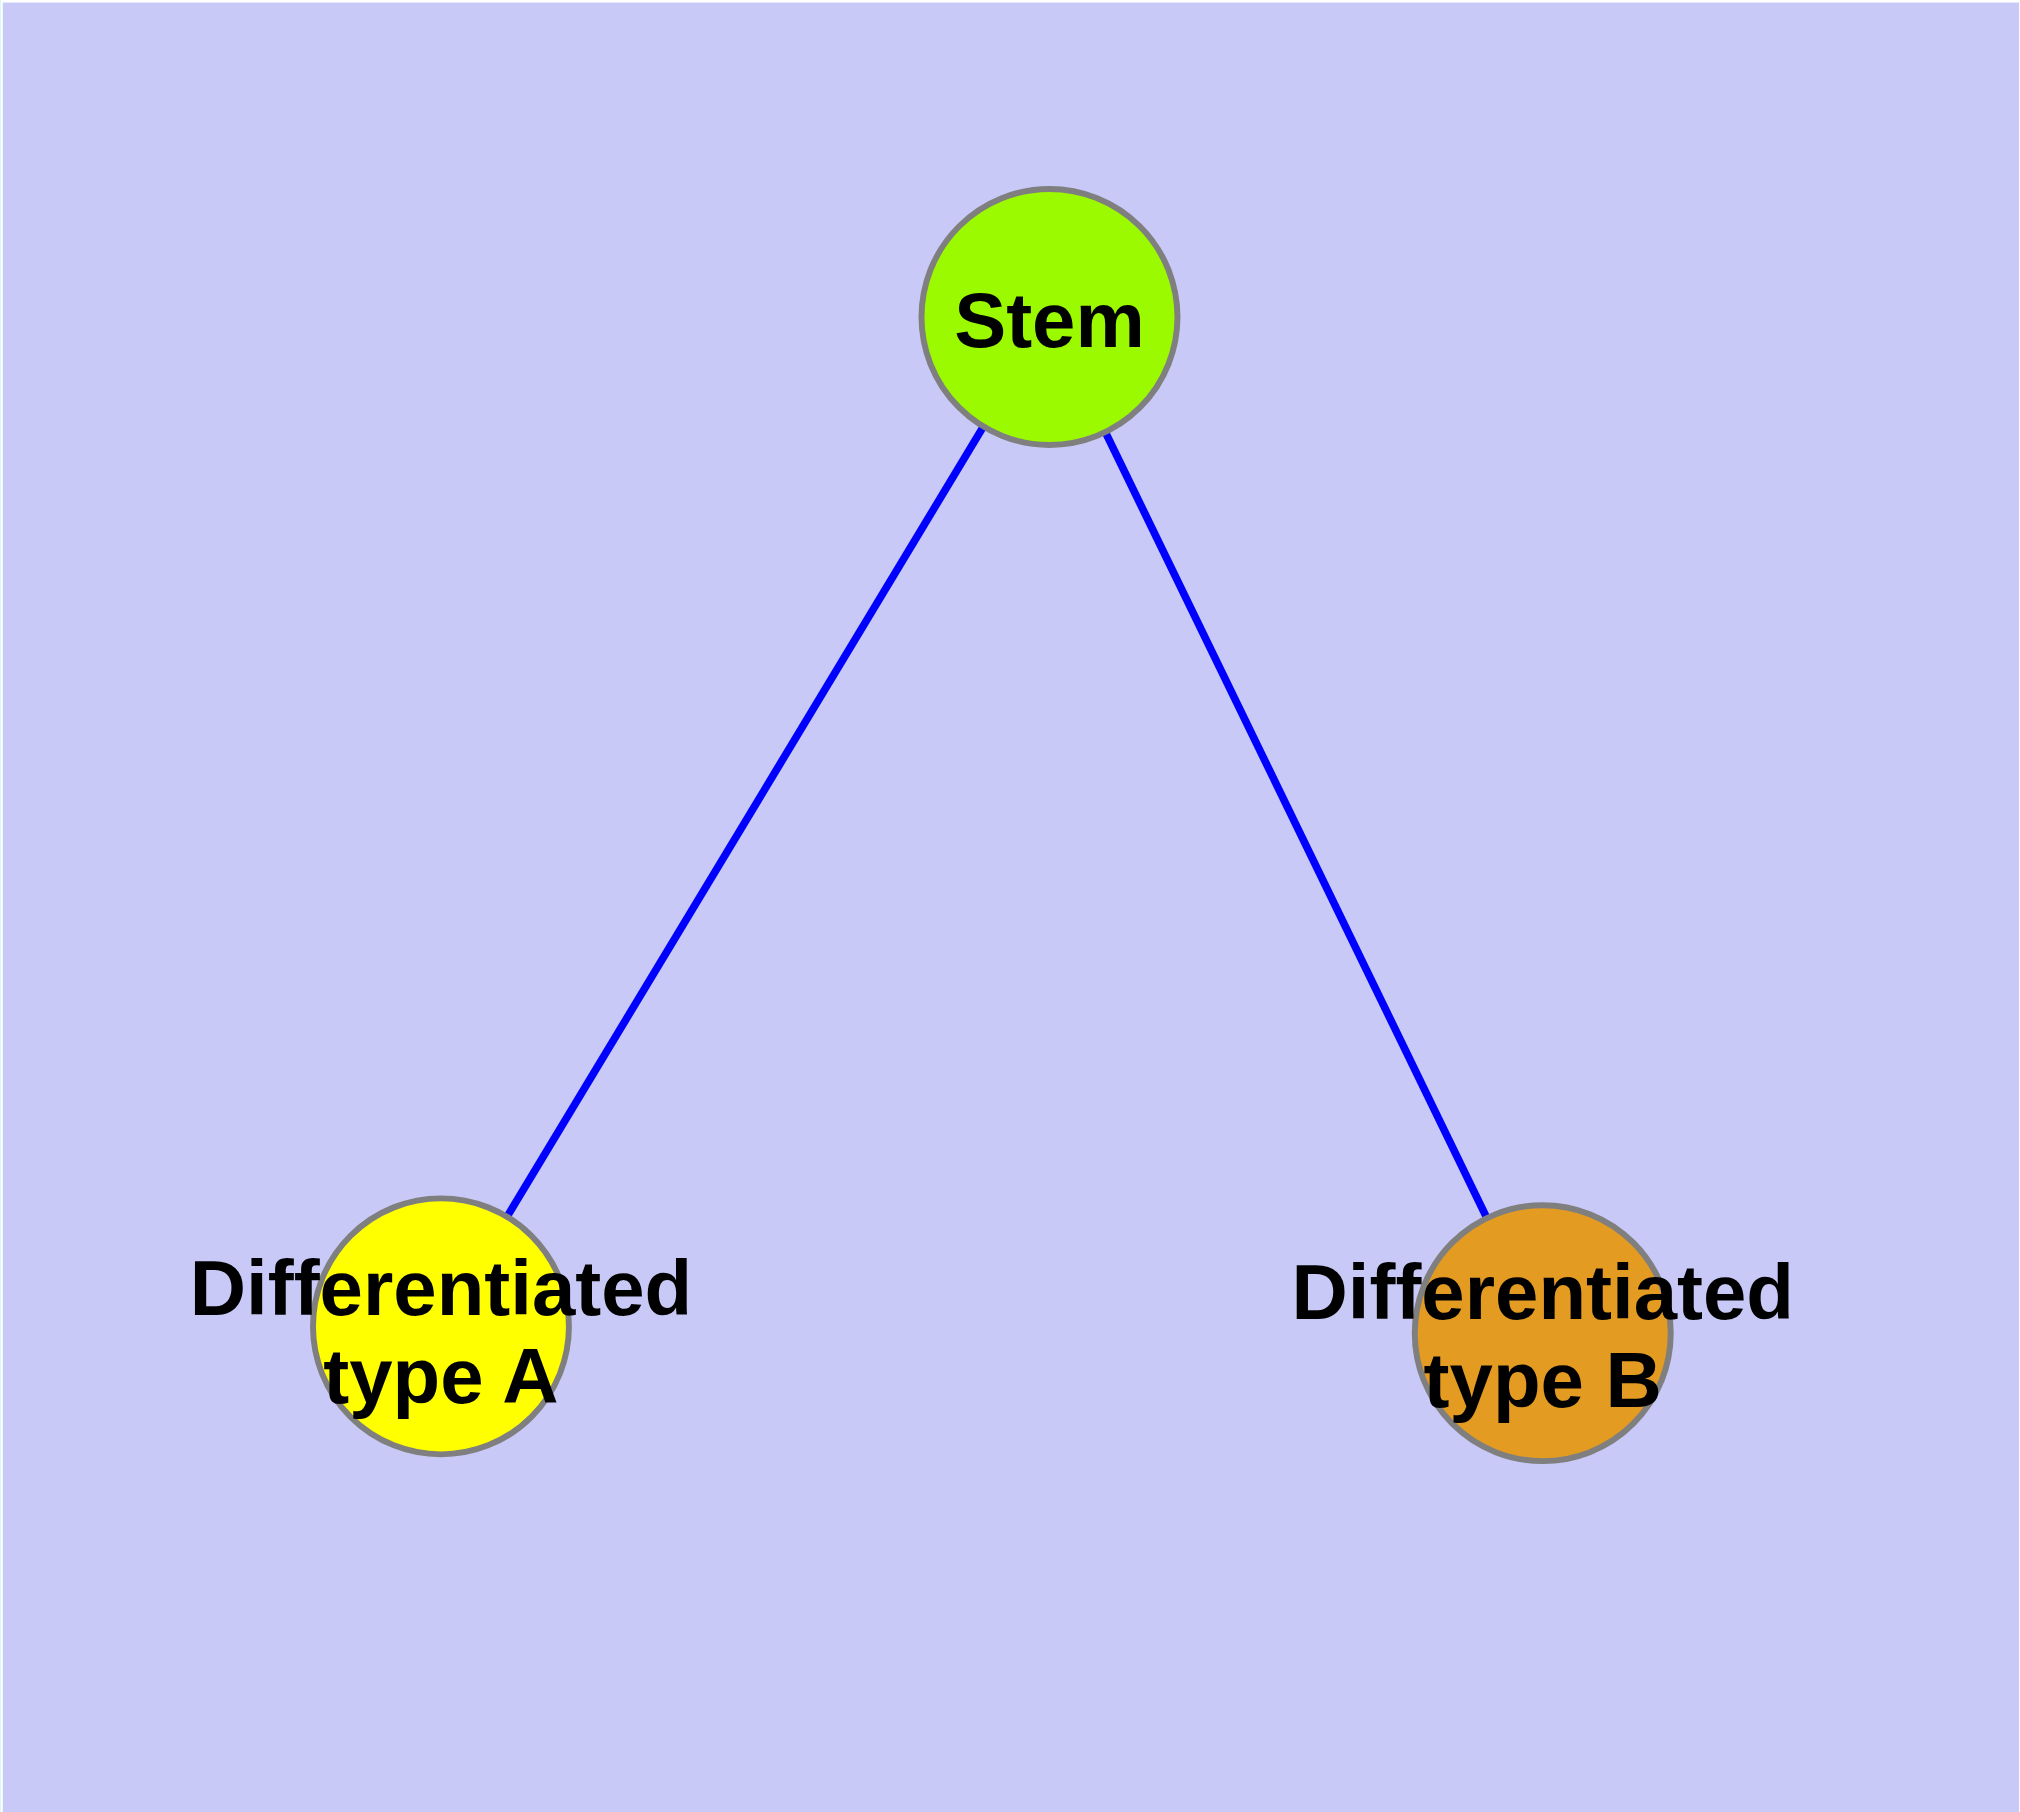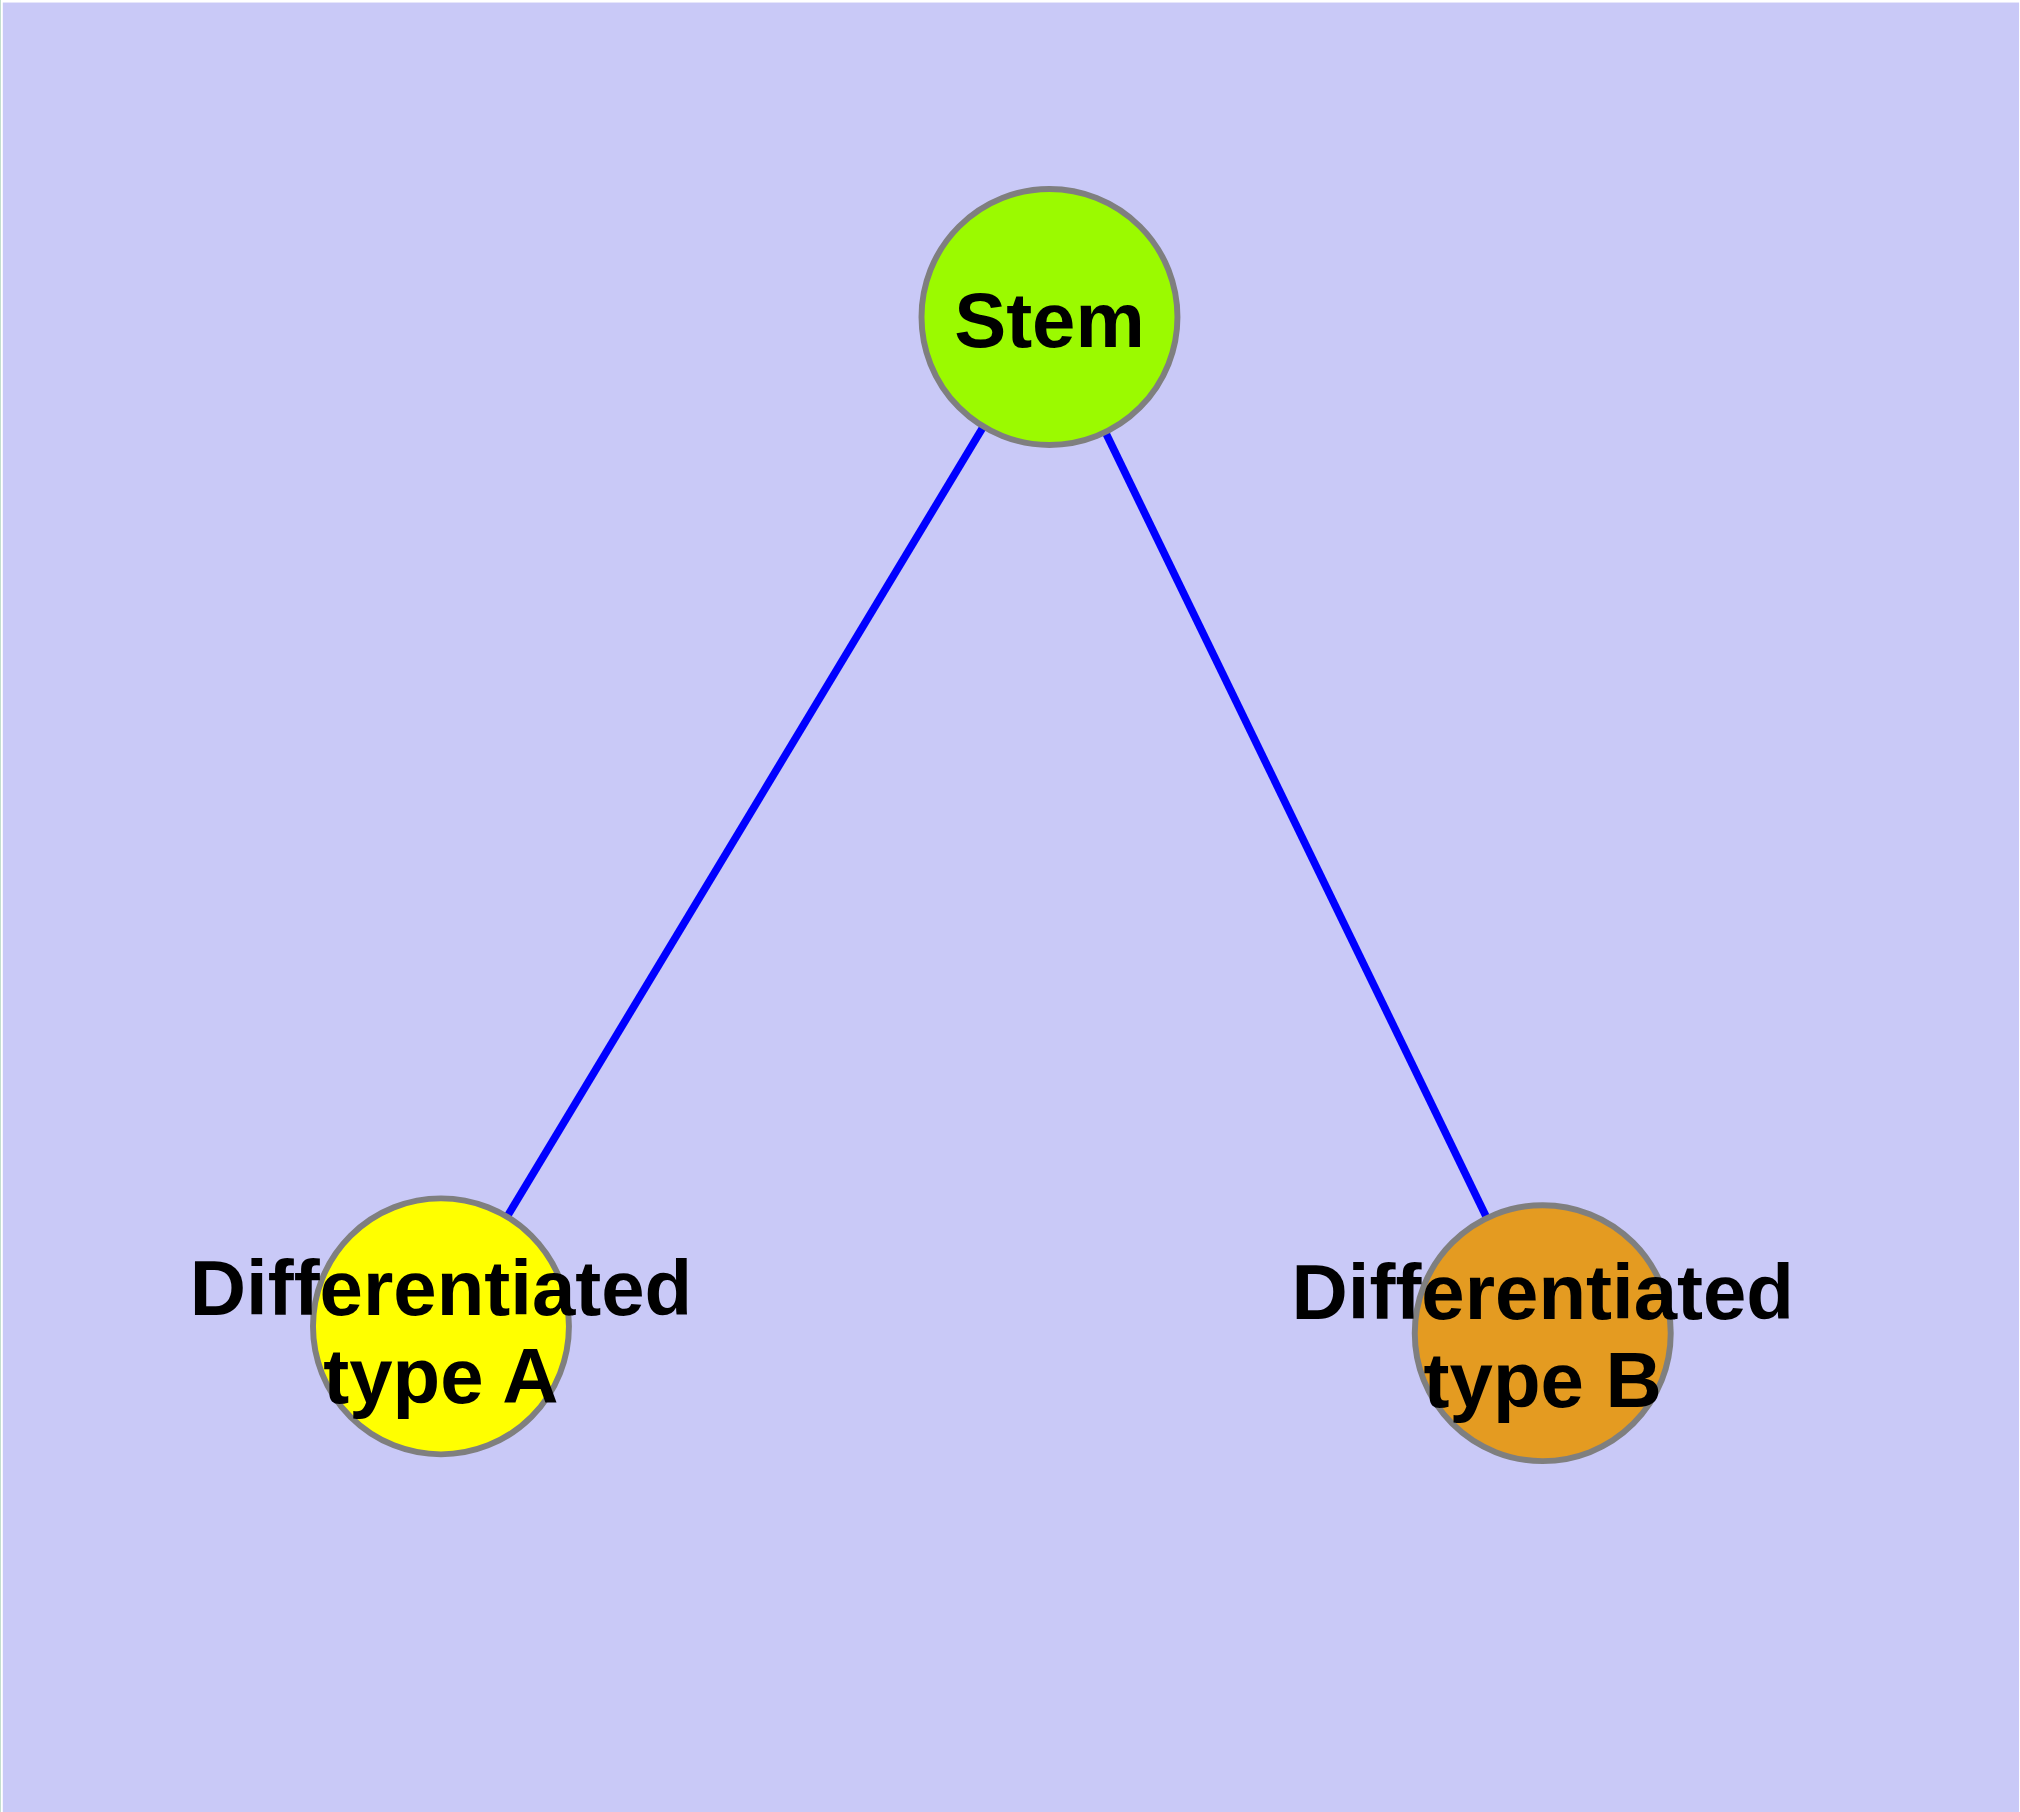--- a/index.html
+++ b/index.html
@@ -4,21 +4,21 @@
 <style>
   html, body {
     margin: 0;
     padding: 0;
     background: #ffffff;
   }
   #stage {
     position: relative;
     width: 2021px;
     height: 1812px;
-    background: #15803d;
+    background: #5eead4;
     overflow: hidden;
   }
   svg { display: block; }
   .edge {
     stroke-width: 9px;
     stroke-linecap: butt;
   }
   .node {
     stroke-width: 7px;
   }

